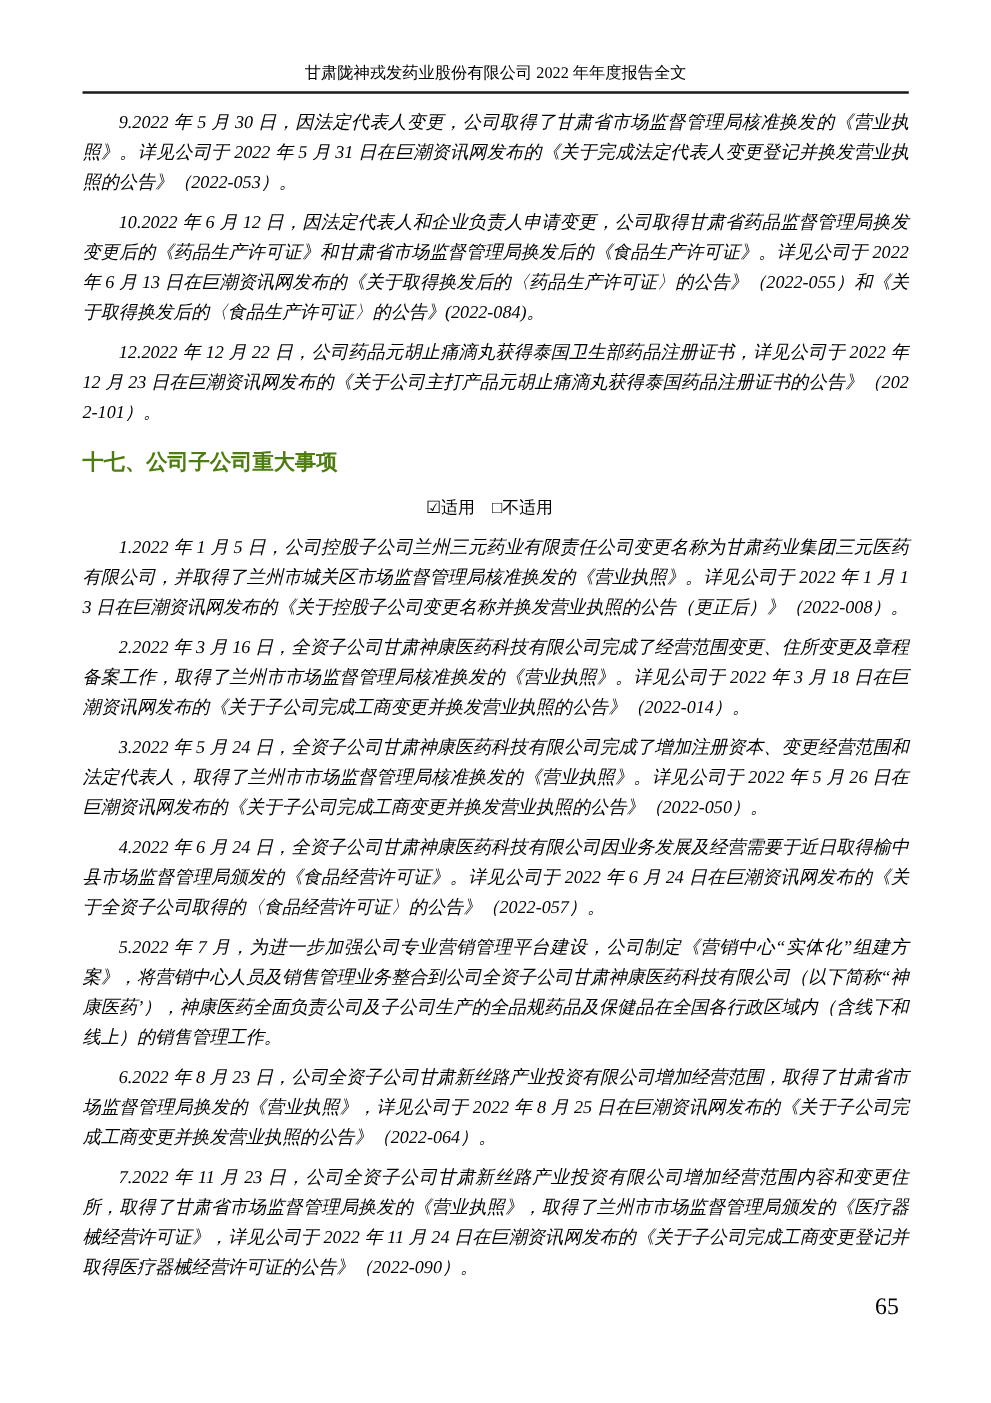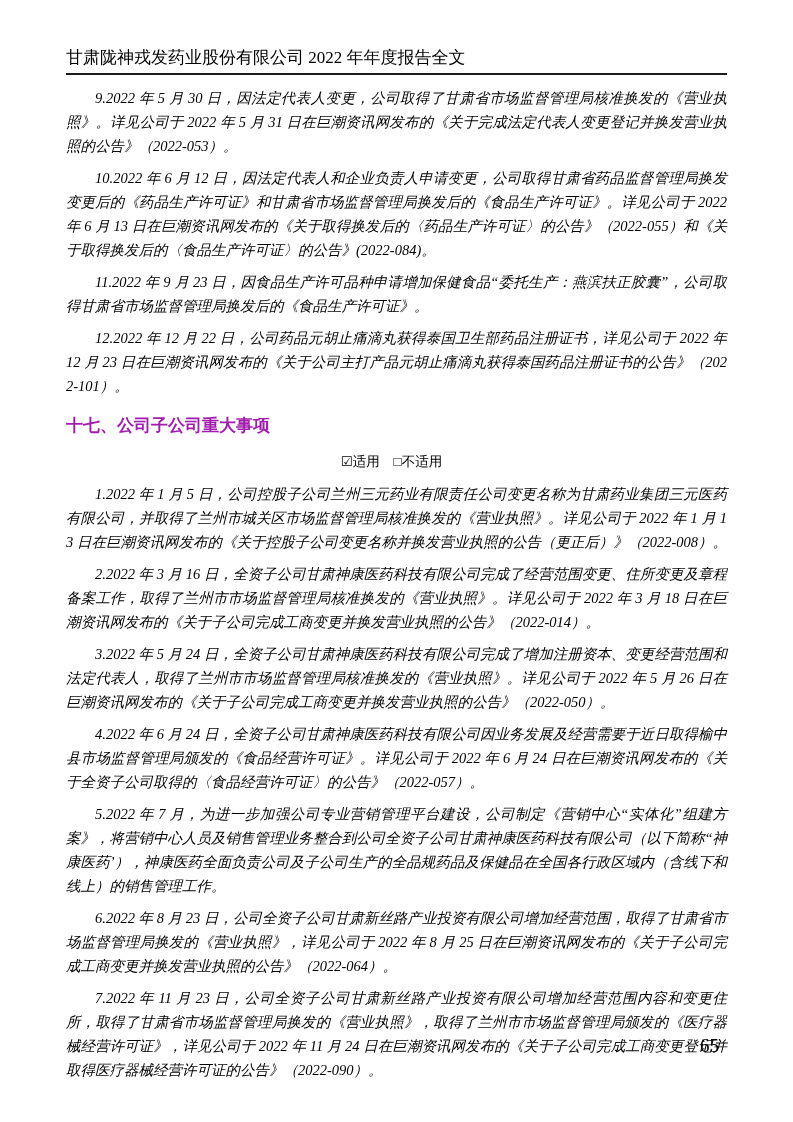--- a/index.html
+++ b/index.html
@@ -15,22 +15,22 @@
     background: #ffffff;
     font-family: "Liberation Serif", serif;
     color: #000000;
     overflow: hidden;
   }
   .doc-header {
     position: absolute;
     top: 48px;
     left: 66px;
     width: 661px;
-    text-align: left;
-    font-size: 17px;
+    text-align: center;
+    font-size: 13px;
     line-height: 20px;
     padding-bottom: 5px;
     border-bottom: 2px solid #1a1a1a;
   }
   .content {
     position: absolute;
     top: 86px;
     left: 66px;
     width: 661px;
   }
@@ -42,21 +42,21 @@
     text-indent: 2em;
     word-break: break-all;
     font-style: italic;
   }
   .section-heading {
     margin: 16px 0 14px 0;
     font-family: "Liberation Sans", sans-serif;
     font-weight: bold;
     font-size: 17px;
     line-height: 24px;
-    color: #a21caf;
+    color: #4d7c0f;
   }
   .applicability {
     margin: 0 0 10px 0;
     font-size: 13.5px;
     line-height: 20px;
     font-family: "Liberation Sans", sans-serif;
     text-align: center;
   }
   .applicability .opt { margin-right: 10px; }
   .page-number {
@@ -73,21 +73,20 @@
 <div class="page">
 
   <div class="doc-header">
     <span>甘肃陇神戎发药业股份有限公司 2022 年年度报告全文</span>
   </div>
 
   <div class="content">
 
     <p class="para">9.2022 年 5 月 30 日，因法定代表人变更，公司取得了甘肃省市场监督管理局核准换发的《营业执照》。详见公司于 2022 年 5 月 31 日在巨潮资讯网发布的《关于完成法定代表人变更登记并换发营业执照的公告》（2022-053）。</p>
     <p class="para">10.2022 年 6 月 12 日，因法定代表人和企业负责人申请变更，公司取得甘肃省药品监督管理局换发变更后的《药品生产许可证》和甘肃省市场监督管理局换发后的《食品生产许可证》。详见公司于 2022 年 6 月 13 日在巨潮资讯网发布的《关于取得换发后的〈药品生产许可证〉的公告》（2022-055）和《关于取得换发后的〈食品生产许可证〉的公告》(2022-084)。</p>
-    <p class="para">11.2022 年 9 月 23 日，因食品生产许可品种申请增加保健食品“委托生产：燕滨扶正胶囊”，公司取得甘肃省市场监督管理局换发后的《食品生产许可证》。</p>
     <p class="para">12.2022 年 12 月 22 日，公司药品元胡止痛滴丸获得泰国卫生部药品注册证书，详见公司于 2022 年 12 月 23 日在巨潮资讯网发布的《关于公司主打产品元胡止痛滴丸获得泰国药品注册证书的公告》（2022-101）。</p>
 
     <h2 class="section-heading">十七、公司子公司重大事项</h2>
 
     <div class="applicability">
       <span class="opt">☑适用</span>
       <span class="opt">□不适用</span>
     </div>
 
     <p class="para">1.2022 年 1 月 5 日，公司控股子公司兰州三元药业有限责任公司变更名称为甘肃药业集团三元医药有限公司，并取得了兰州市城关区市场监督管理局核准换发的《营业执照》。详见公司于 2022 年 1 月 13 日在巨潮资讯网发布的《关于控股子公司变更名称并换发营业执照的公告（更正后）》（2022-008）。</p>

